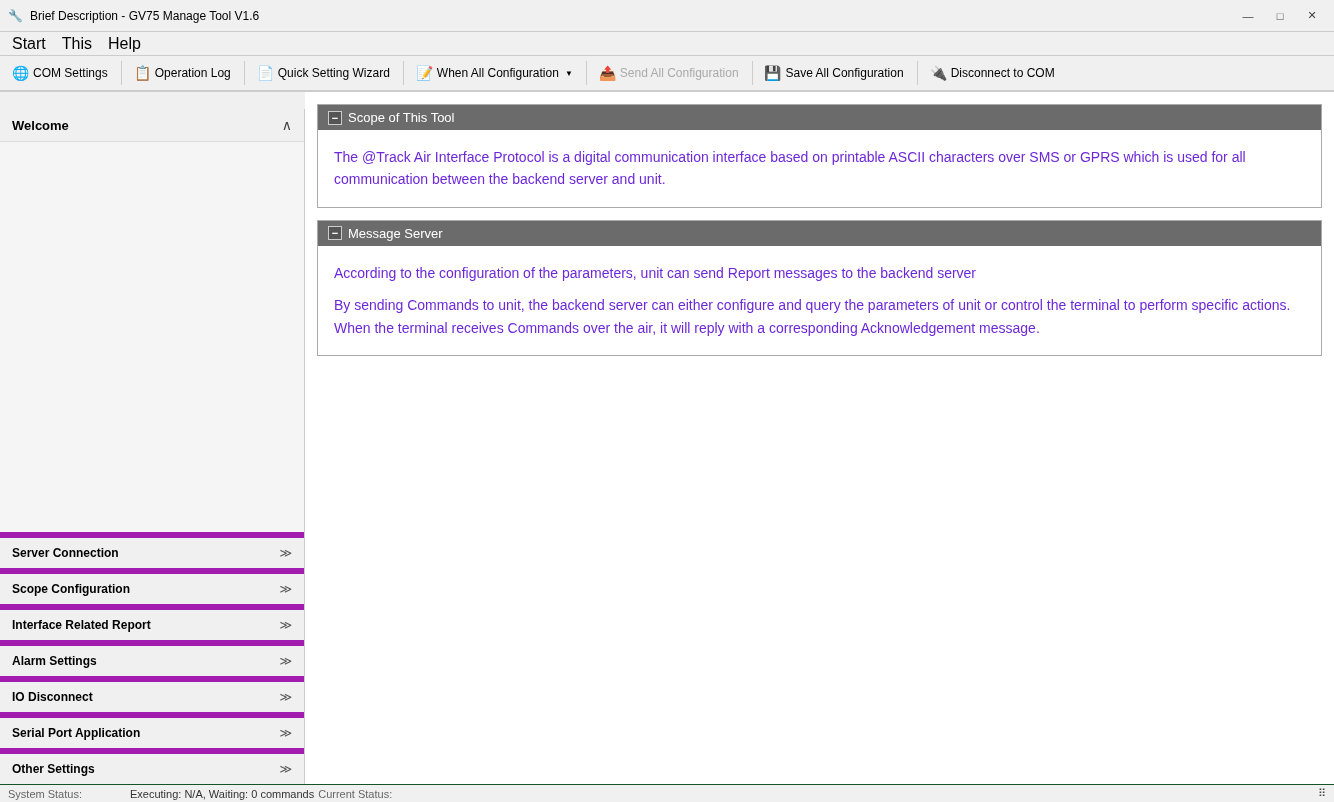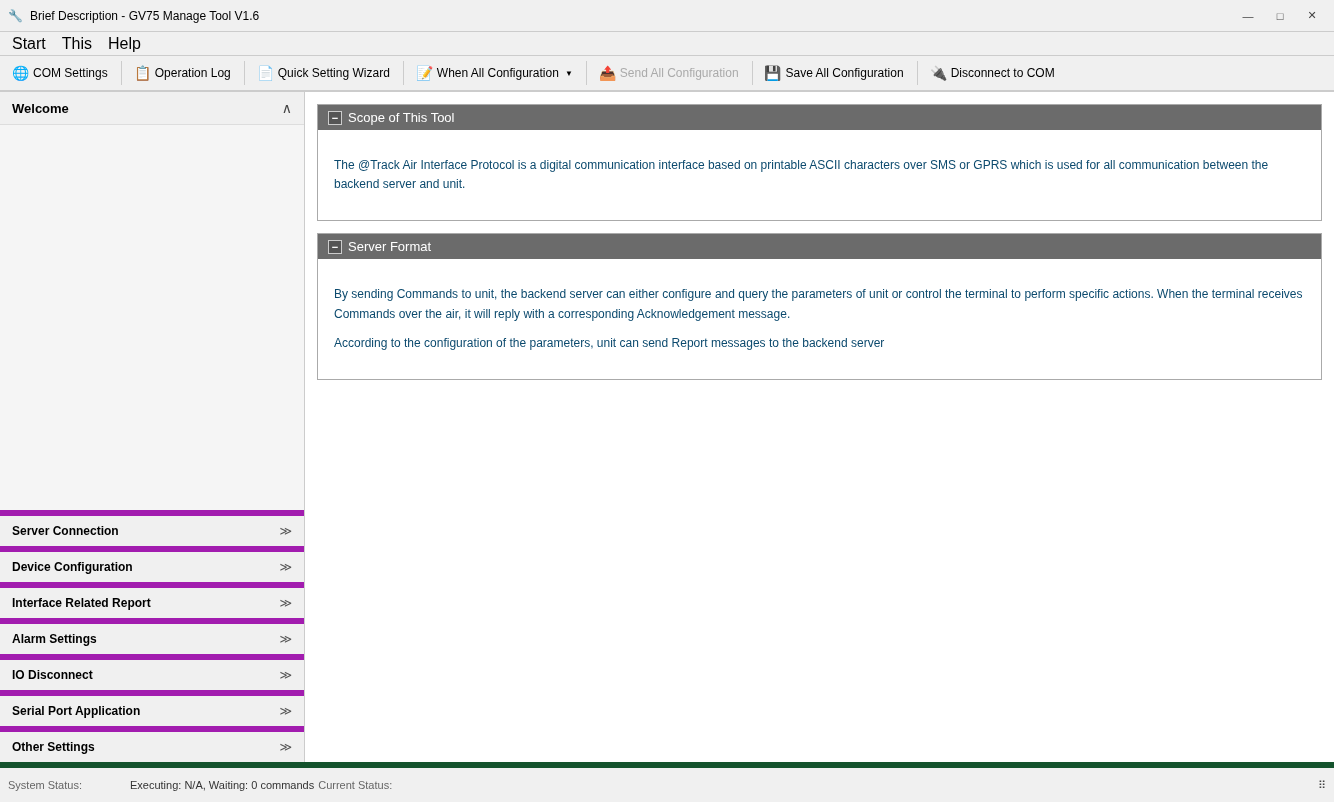--- a/index.html
+++ b/index.html
@@ -123,20 +123,21 @@
     }
 
     
     .sidebar {
       width: 305px;
       background: #f5f5f5;
       border-right: 1px solid #ccc;
       display: flex;
       flex-direction: column;
       overflow-y: auto;
+      margin-top: 17px;
     }
     .sidebar-section-header {
       display: flex;
       align-items: center;
       justify-content: space-between;
       padding: 8px 12px;
       background: #f0f0f0;
       border-bottom: 1px solid #ddd;
     }
     .sidebar-section-title {
@@ -205,38 +206,38 @@
       background: #555;
       display: inline-flex;
       align-items: center;
       justify-content: center;
       font-size: 11px;
       color: white;
       cursor: pointer;
       font-weight: bold;
     }
     .content-section-body {
-      padding: 26px 16px;
+      padding: 16px 16px;
       background: #fff;
-      font-size: 12px;
+      font-size: 14px;
       line-height: 1.6;
-      color: #0c4a6e;
+      color: #6d28d9;
     }
     .content-section-body p {
       margin-bottom: 10px;
     }
     .content-section-body p:last-child {
       margin-bottom: 0;
     }
 
     
     .status-bar {
-      height: 40px;
-      background: #f0f0f0;
-      border-top: 6px solid #14532d;
+      height: 18px;
+      background: #f0f0f0;
+      border-top: 1px solid #14532d;
       display: flex;
       align-items: center;
       padding: 0 8px;
       font-size: 11px;
       color: #444;
       justify-content: space-between;
       gap: 28px;
     }
     .status-left {
       display: flex;
@@ -316,21 +317,21 @@
       <span class="sidebar-collapse-btn">∧</span>
     </div>
 
     <div class="sidebar-spacer"></div>
 
     <div class="sidebar-nav-item">
       <span class="sidebar-nav-label">Server Connection</span>
       <span class="sidebar-nav-chevron">≫</span>
     </div>
     <div class="sidebar-nav-item">
-      <span class="sidebar-nav-label">Device Configuration</span>
+      <span class="sidebar-nav-label">Scope Configuration</span>
       <span class="sidebar-nav-chevron">≫</span>
     </div>
     <div class="sidebar-nav-item">
       <span class="sidebar-nav-label">Interface Related Report</span>
       <span class="sidebar-nav-chevron">≫</span>
     </div>
     <div class="sidebar-nav-item">
       <span class="sidebar-nav-label">Alarm Settings</span>
       <span class="sidebar-nav-chevron">≫</span>
     </div>
@@ -356,25 +357,25 @@
         <span>Scope of This Tool</span>
       </div>
       <div class="content-section-body">
         <p>The @Track Air Interface Protocol is a digital communication interface based on printable ASCII characters over SMS or GPRS which is used for all communication between the backend server and unit.</p>
       </div>
     </div>
 
     <div class="content-section">
       <div class="content-section-header">
         <span class="section-collapse-icon">−</span>
-        <span>Server Format</span>
+        <span>Message Server</span>
       </div>
       <div class="content-section-body">
+        <p>According to the configuration of the parameters, unit can send Report messages to the backend server</p>
         <p>By sending Commands to unit, the backend server can either configure and query the parameters of unit or control the terminal to perform specific actions. When the terminal receives Commands over the air, it will reply with a corresponding Acknowledgement message.</p>
-        <p>According to the configuration of the parameters, unit can send Report messages to the backend server</p>
       </div>
     </div>
 
   </div>
 </div>
 
 <div class="status-bar">
   <div class="status-left">
     <span class="status-label">System Status:</span>
     <span class="status-value">Executing: N/A, Waiting: 0 commands</span>

